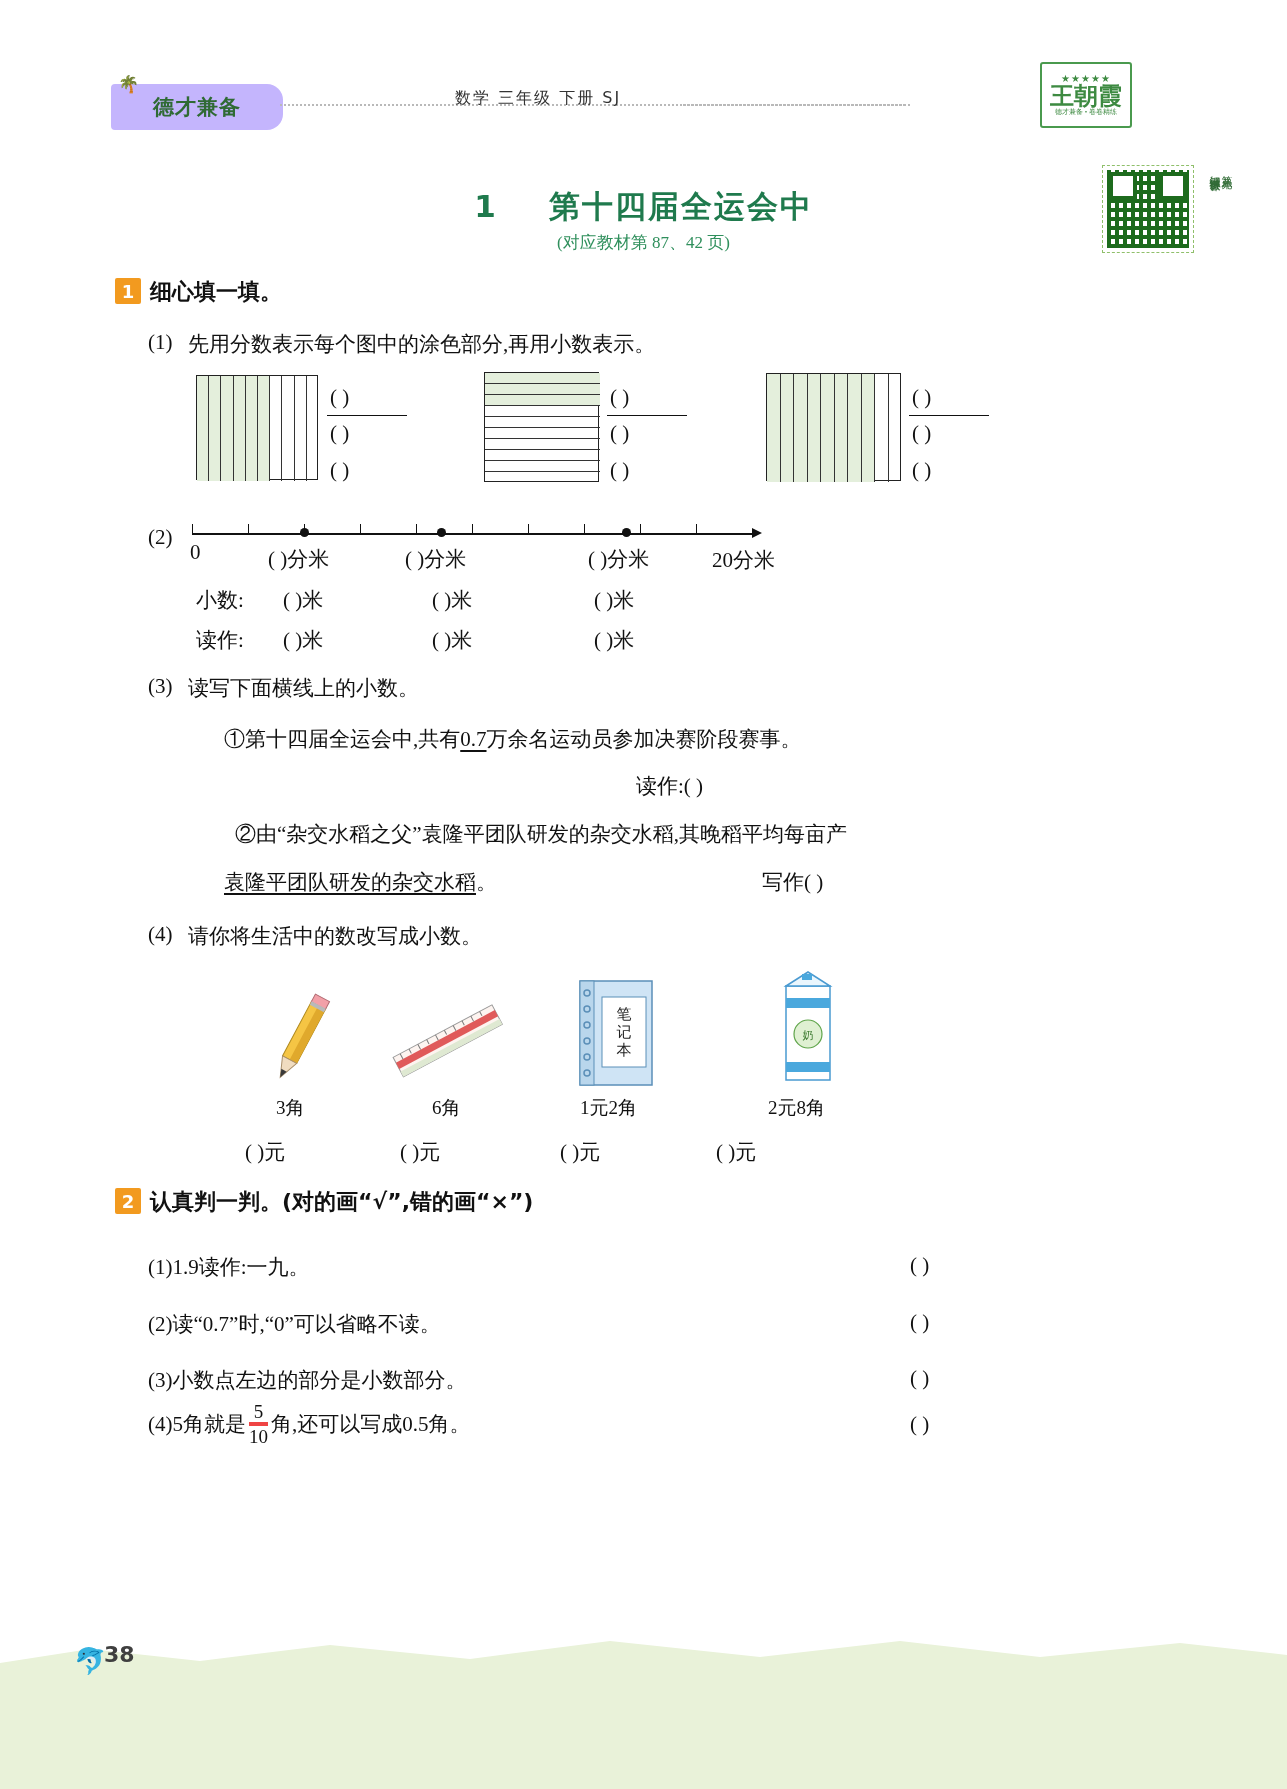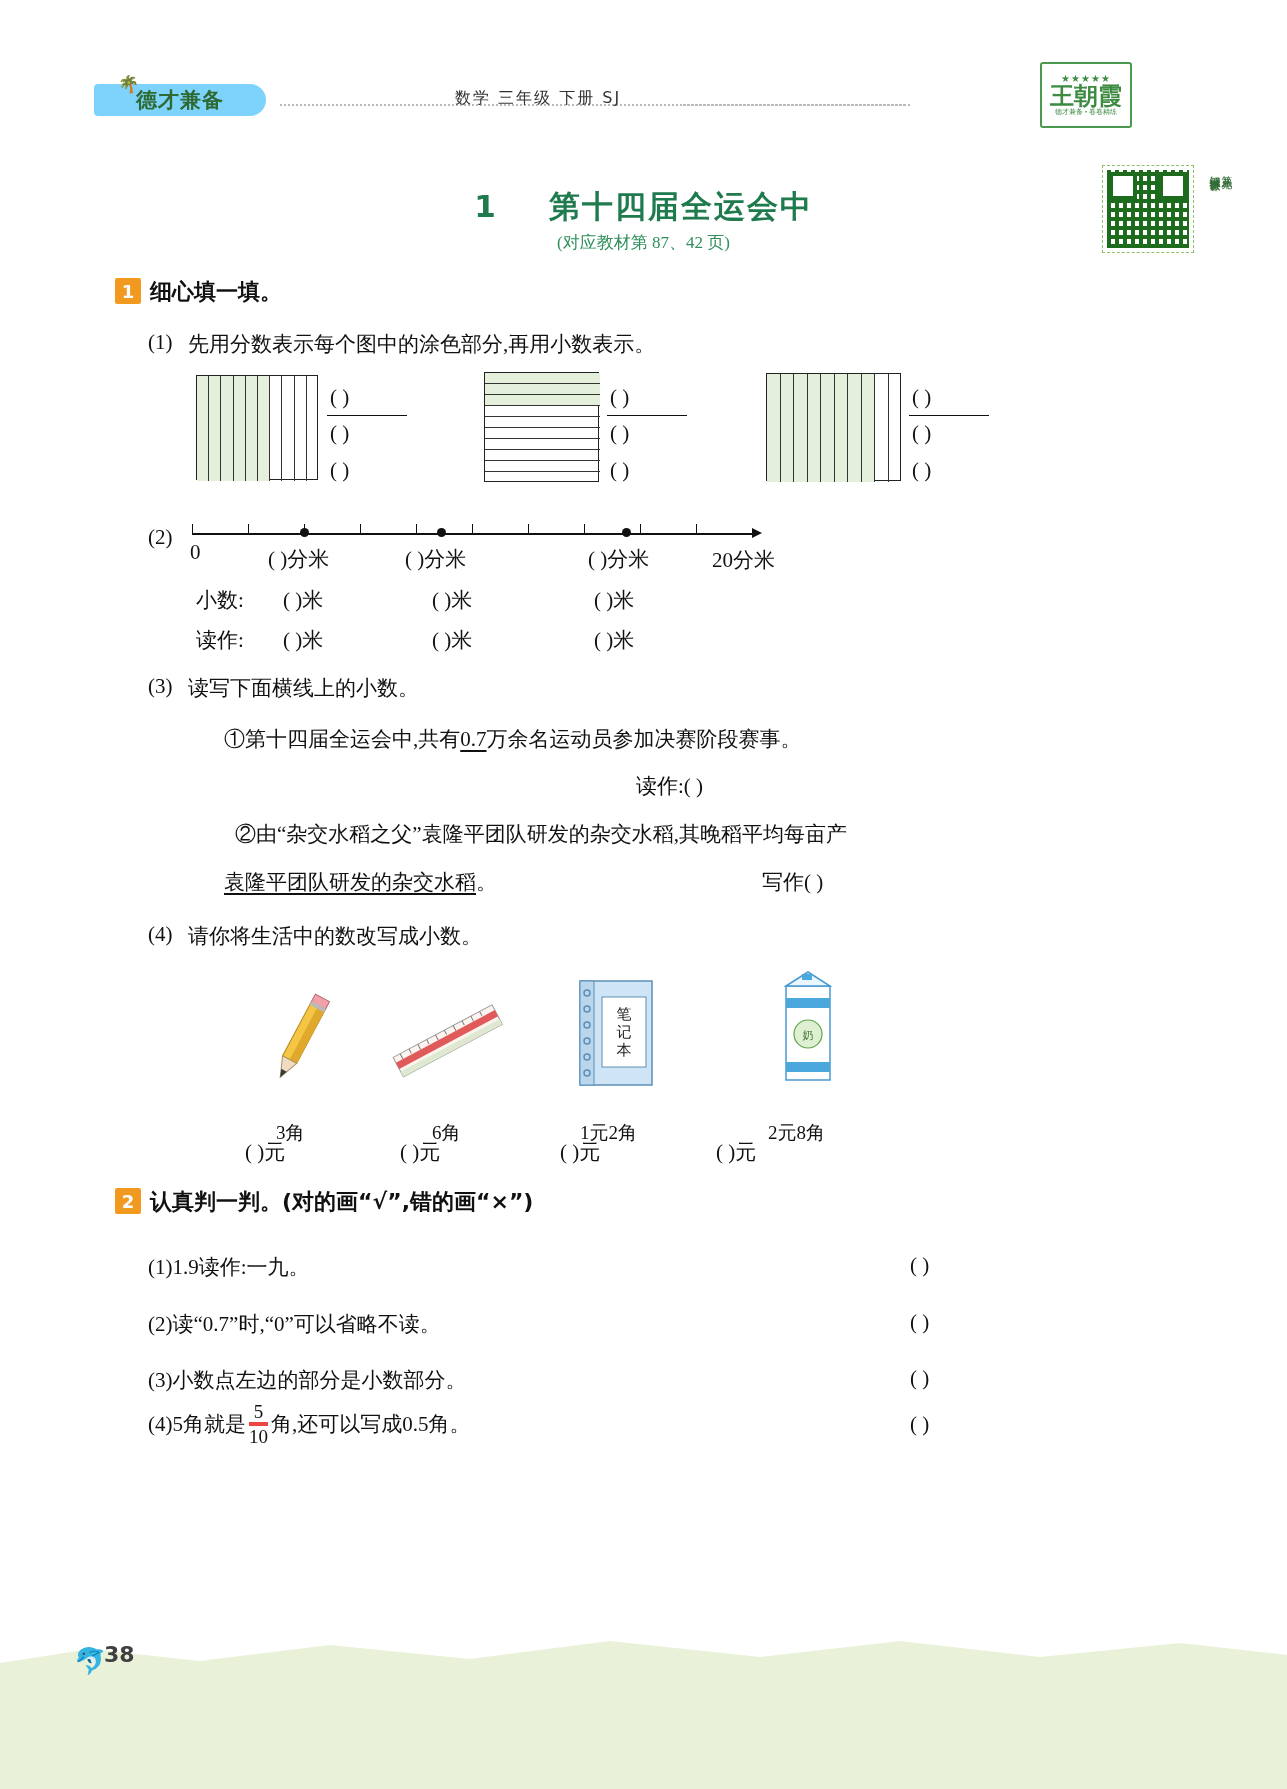--- a/index.html
+++ b/index.html
@@ -6,23 +6,23 @@
   html, body { margin: 0; padding: 0; }
   body {
     width: 1287px;
     height: 1789px;
     background: #ffffff;
     font-family: "Liberation Serif", "DejaVu Serif", serif;
     position: relative;
     overflow: hidden;
   }
   .banner {
-    position: absolute; left: 94px; top: 84px;
-    width: 172px; height: 32px;
-    background: #7dd3fc;
+    position: absolute; left: 111px; top: 84px;
+    width: 172px; height: 46px;
+    background: #c4b5fd;
     border-radius: 4px 16px 16px 4px;
     display: flex; align-items: center; justify-content: center;
   }
   .banner-text {
     font-family: "DejaVu Sans", sans-serif;
     font-weight: bold;
     font-size: 21px;
     color: #2f6a34;
     letter-spacing: 1px;
   }
@@ -163,21 +163,21 @@
     border-top: 5px solid transparent;
     border-bottom: 5px solid transparent;
   }
   .numline .dot {
     position: absolute; top: -5px; width: 9px; height: 9px;
     border-radius: 50%; background: #111;
   }
 
   
   .pic { position: absolute; }
-  .pic-caption { position: absolute; font-size: 19px; color: #111; white-space: nowrap; margin-top: 25px; }
+  .pic-caption { position: absolute; font-size: 19px; color: #111; white-space: nowrap; }
 
   
   .footer-band {
     position: absolute; left: 0; bottom: 0; width: 1287px; height: 170px;
     background: #e9f2d9;
     clip-path: polygon(0 44px, 90px 30px, 200px 42px, 330px 26px, 470px 40px, 610px 22px, 760px 38px, 900px 22px, 1040px 38px, 1180px 24px, 1287px 36px, 1287px 170px, 0 170px);
   }
   .page-no {
     position: absolute; left: 104px; bottom: 122px;
     font-family: "DejaVu Sans", sans-serif;

